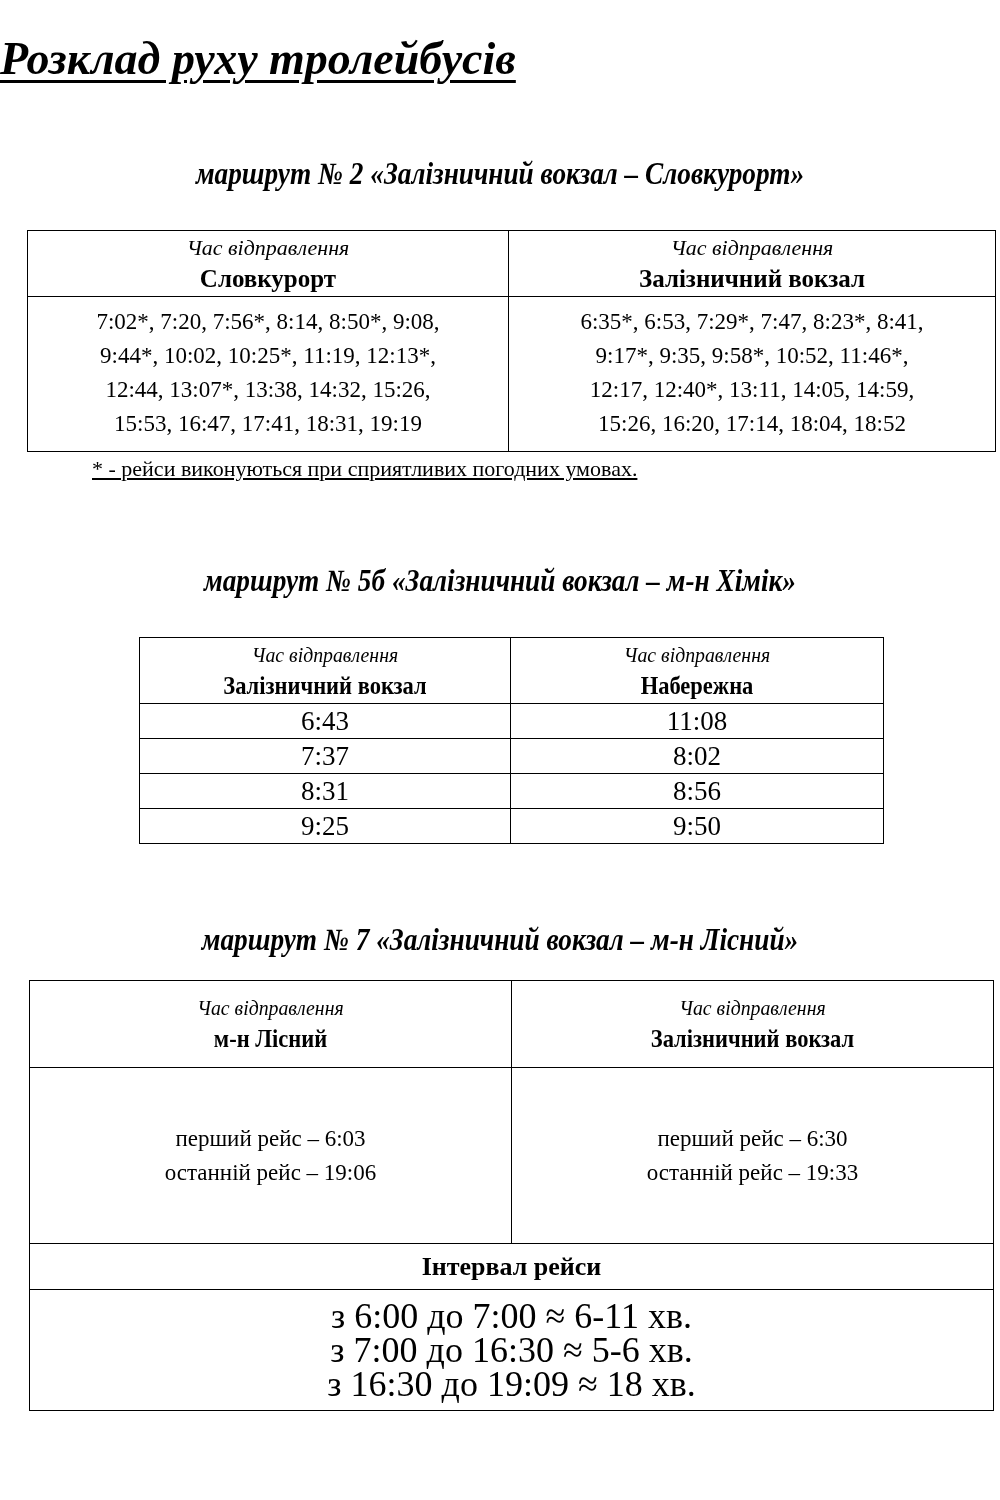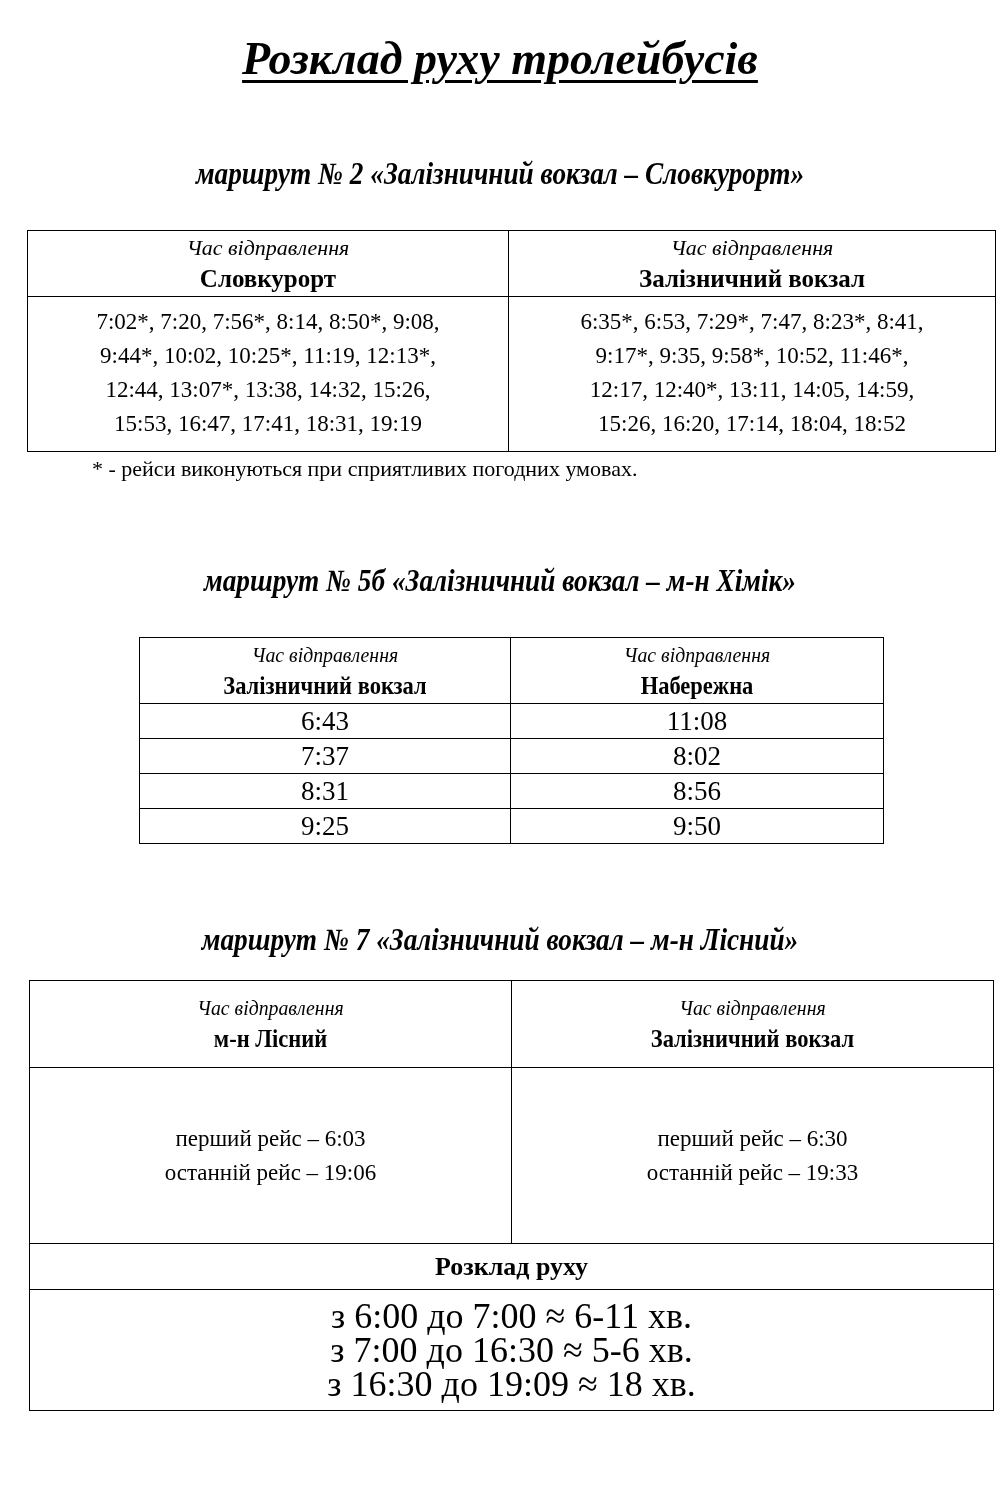--- a/index.html
+++ b/index.html
@@ -1,21 +1,21 @@
 <!DOCTYPE html>
 <html><head>
   <meta charset="utf-8">
   <style>
     html, body { margin: 0; padding: 0; background: #ffffff; }
     body {
       width: 1000px; height: 1500px; position: relative; overflow: hidden;
       font-family: "Liberation Serif", "DejaVu Serif", serif; color: #000;
     }
     .title {
-      position: absolute; left: 0; width: 1000px; top: 24px; text-align: center;
+      position: absolute; left: 0; width: 1000px; top: 24px; text-align: left;
       font-size: 46px; font-weight: bold; font-style: italic;
       text-decoration: underline; text-decoration-thickness: 3px; text-underline-offset: 6px;
       line-height: 70px;
     }
     .route-heading {
       position: absolute; left: 0; width: 1000px; text-align: center;
       font-size: 31px; font-weight: bold; font-style: italic;
       line-height: 40px; transform: scaleX(0.88);
     }
     table.sched {
@@ -26,21 +26,21 @@
     table.sched td {
       border: 1.5px solid #000; text-align: center; vertical-align: middle; padding: 0;
     }
     .hdr-label { font-style: italic; font-size: 22px; line-height: 30px; display: block; }
     .hdr-stop { font-weight: bold; font-size: 25px; line-height: 32px; display: block; }
     .times { font-size: 27px; line-height: 34px; padding: 6px 14px 8px !important; }
     .narrow .hdr-label { transform: scaleX(0.9); }
     .narrow .hdr-stop { transform: scaleX(0.9); }
     .cell-time { font-size: 27px; line-height: 33px; }
     .note {
-      position: absolute; left: 92px; top: 454px; font-size: 22px; line-height: 30px;
+      position: absolute; left: 92px; top: 454px; font-size: 22px; line-height: 30px; text-decoration: underline;
     }
     .run-line { font-size: 23px; line-height: 34px; display: block; }
     .interval-title { font-weight: bold; font-size: 26px; line-height: 44px; }
     .interval-line { font-size: 36px; line-height: 34px; display: block; }
   </style>
 </head>
 <body>
 
 <div class="title">Розклад руху тролейбусів</div>
 
@@ -136,21 +136,21 @@
     <td>
       <span class="run-line">перший рейс – 6:03</span>
       <span class="run-line">останній рейс – 19:06</span>
     </td>
     <td>
       <span class="run-line">перший рейс – 6:30</span>
       <span class="run-line">останній рейс – 19:33</span>
     </td>
   </tr>
   <tr style="height:46px;">
-    <td colspan="2" class="interval-title">Розклад руху</td>
+    <td colspan="2" class="interval-title">Інтервал рейси</td>
   </tr>
   <tr style="height:121px;">
     <td colspan="2">
       <span class="interval-line">з 6:00 до 7:00 ≈ 6-11 хв.</span>
       <span class="interval-line">з 7:00 до 16:30 ≈ 5-6 хв.</span>
       <span class="interval-line">з 16:30 до 19:09 ≈ 18 хв.</span>
     </td>
   </tr>
 </tbody>
   </table>

